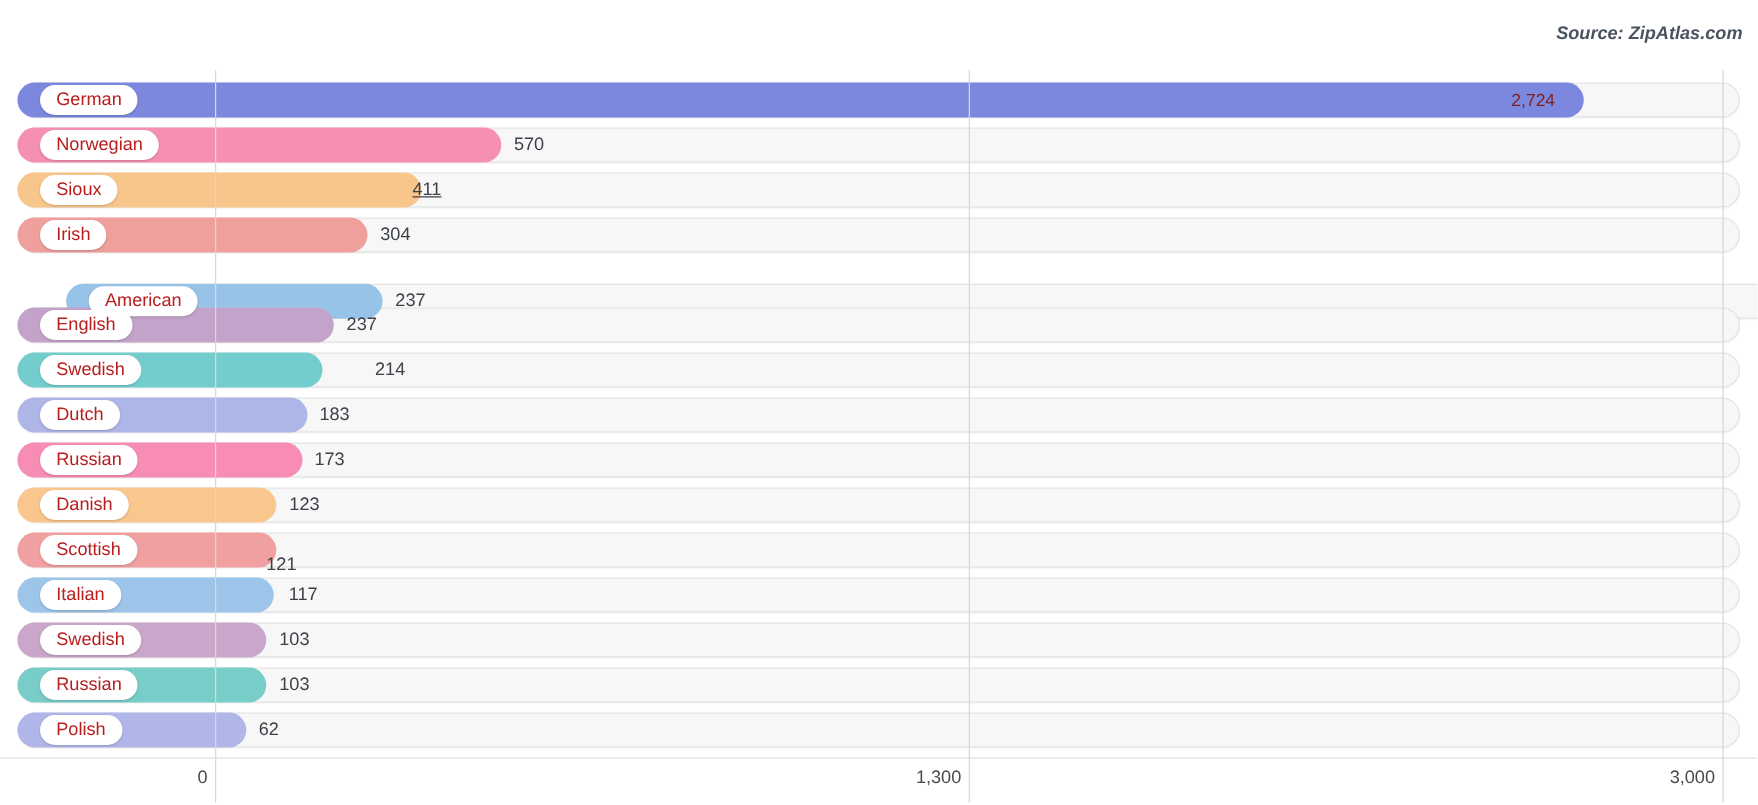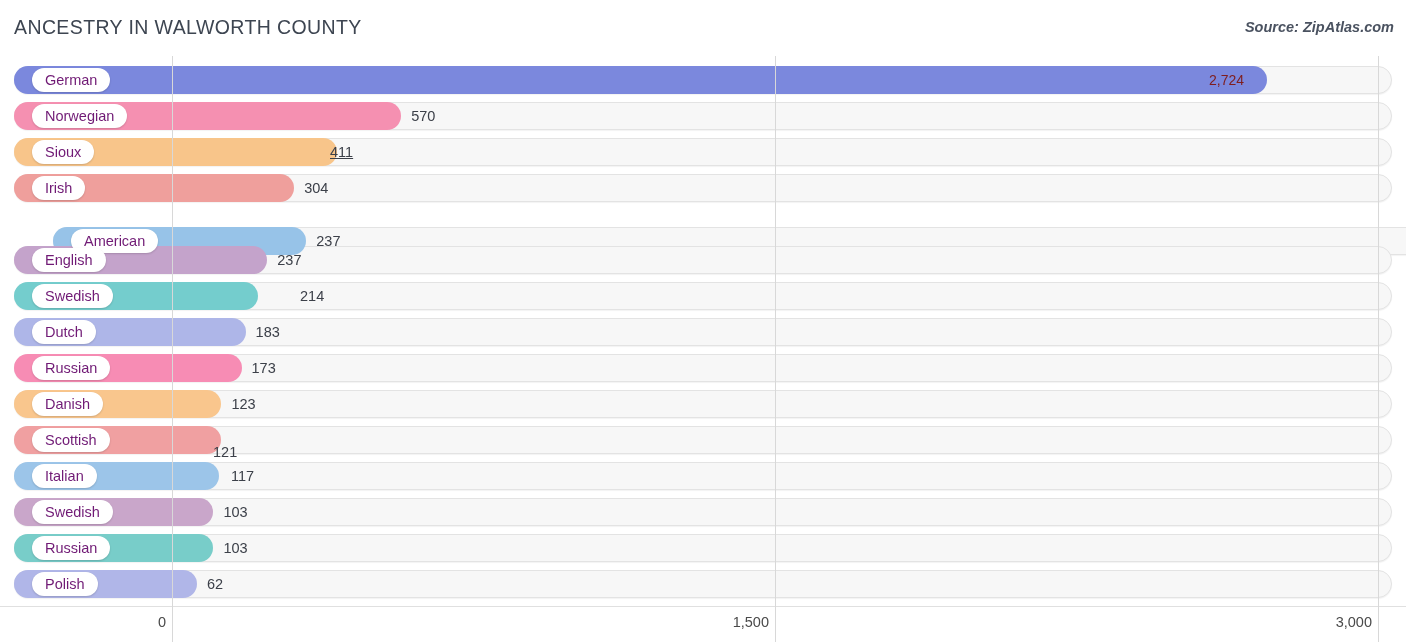--- a/index.html
+++ b/index.html
@@ -101,21 +101,21 @@
   .label-pill {
     position: absolute;
     left: 32px;
     top: 6px;
     height: 24px;
     line-height: 24px;
     padding: 0 13px;
     background: #ffffff;
     border-radius: 12px;
     font-size: 14.5px;
-    color: #701a75;
+    color: #b91c1c;
     white-space: nowrap;
     z-index: 4;
     box-shadow: 0 1px 2px rgba(0,0,0,0.16);
   }
   
   .value-out {
     position: absolute;
     top: 6px;
     height: 24px;
     line-height: 24px;
@@ -165,21 +165,20 @@
     top: 0;
     width: 1px;
     height: 36px;
     background: #d8d8d8;
   }
 </style>
 </head>
 <body>
 
 <div id="header">
-  <div id="chart-title">ANCESTRY IN WALWORTH COUNTY</div>
   <div id="source-label">Source: ZipAtlas.com</div>
 </div>
 
 <div id="plot">
   <div id="rows">
       <div class="row" style="top: 6px;">
         <div class="track"></div>
         <div class="bar" style="width: 1253.05px; background: rgb(123, 136, 221);"></div>
         <div class="label-pill">German</div>
         <div class="value-in" style="left: 1209.05px;">2,724</div>
@@ -275,17 +274,17 @@
       <div class="gridline" style="left: 1378px;"></div>
     </div>
 </div>
 
 <div id="axis">
   <div id="axis-line"></div>
   <div id="axis-ticks">
       <div class="tick-mark" style="left: 172px;"></div>
       <div class="tick-label" style="left: 166px;">0</div>
       <div class="tick-mark" style="left: 775px;"></div>
-      <div class="tick-label" style="left: 769px;">1,500</div>
+      <div class="tick-label" style="left: 769px;">1,300</div>
       <div class="tick-mark" style="left: 1378px;"></div>
       <div class="tick-label" style="left: 1372px;">3,000</div>
     </div>
 </div>
 
 </body></html>

